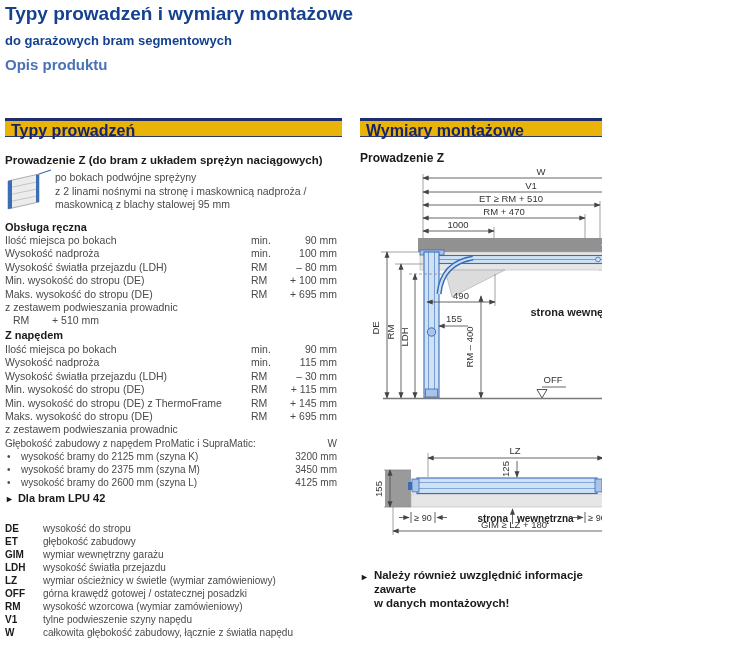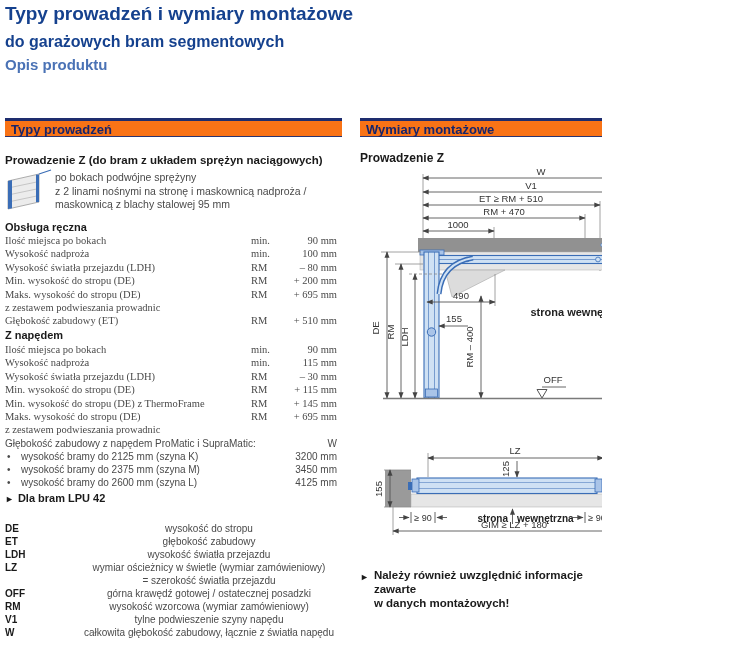--- a/index.html
+++ b/index.html
@@ -1,63 +1,63 @@
 <!DOCTYPE html>
 <html><head>
 <meta charset="utf-8">
 <style>
   html,body { margin:0; padding:0; background:#fff; }
   .page { position:relative; width:602px; height:651px; background:#ffffff;
           font-family:"Liberation Sans", sans-serif; overflow:hidden; }
 
   
   .title    { position:absolute; left:5px; top:3px;  font-size:19px;   font-weight:bold; color:#15418e; }
-  .subtitle { position:absolute; left:5px; top:33px; font-size:16px; font-weight:bold; color:#15418e; }
+  .subtitle { position:absolute; left:5px; top:33px; font-size:13px; font-weight:bold; color:#15418e; }
   .opis     { position:absolute; left:5px; top:56px; font-size:15px;   font-weight:bold; color:#4a72b5; }
   .door-icon{ position:absolute; left:624px; top:3px; }
 
   
   .side-tab { position:absolute; left:710px; top:0; width:33px; height:281px; background:#1c5aa6;
               display:flex; align-items:center; justify-content:center; }
   .vwrap { writing-mode:vertical-rl; transform:rotate(180deg); text-align:center; }
   .vwrap div { color:#fff; font-weight:bold; font-size:8.5px; line-height:11px; white-space:nowrap; }
 
   
-  .secbar { position:absolute; top:118px; width:331px; height:14px; background:#f97316;
+  .secbar { position:absolute; top:118px; width:331px; height:14px; background:#eab308;
             border-top:3px solid #1e2d6e; border-bottom:1px solid #2a3470;
-            font-size:13px; font-weight:bold; color:#17246a; padding:1px 0 0 6px; }
+            font-size:16px; font-weight:bold; color:#17246a; padding:1px 0 0 6px; }
   .secbar.left  { left:5px; }
   .secbar.right { left:360px; }
 
   .bold-line { position:absolute; font-size:11.5px; font-weight:bold; color:#1a1a1a;margin-top:12px; }
 
   .intro-icon { position:absolute; left:5px; top:169px; }
   .intro-text { position:absolute; left:55px; top:171px; font-size:10.5px; line-height:13.5px; color:#4a4a4a; }
 
   .sec-title { position:absolute; font-size:11px; font-weight:bold; color:#1a1a1a; }
 
-  .tbl { position:absolute; left:5px; width:332px; font-size:10.5px; color:#4a4a4a;font-family:Liberation Serif, serif; }
+  .tbl { position:absolute; left:5px; width:332px; font-size:10.5px; color:#4a4a4a; }
   .trow { display:flex; line-height:13.4px; }
   .trow .lbl { flex:1; }
   .trow .q { width:34px;padding-left:8px; }
   .trow .v { width:52px; text-align:right; }
 
   .depth { position:absolute; left:5px; top:437px; width:332px; font-size:10px; color:#4a4a4a; }
   .drow { display:flex; line-height:13px; }
   .drow .b { width:14px; text-align:left; padding-left:2px; }
   .drow .lbl { flex:1; }
   .drow .v { width:56px; text-align:right; }
 
   .lpu { position:absolute; left:5px; top:492px; font-size:11px; font-weight:bold; color:#1a1a1a; }
   .lpu .mk { font-size:9px; margin-right:4px; }
 
   .legend { position:absolute; left:5px; top:522px; width:370px; font-size:10px; }
   .lrow { display:flex; line-height:13px; }
   .lrow .term { width:38px; font-weight:bold; color:#1a1a1a; }
-  .lrow .desc { flex:1; color:#4a4a4a;text-align:center; }
+  .lrow .desc { flex:1; color:#4a4a4a; }
 
   .note { position:absolute; left:360px; top:568px; display:flex; font-size:11.5px; font-weight:bold; color:#1a1a1a; line-height:14px; }
   .note .mk { font-size:9px; margin:2px 5px 0 0; }
 
   svg text { font-family:"Liberation Sans", sans-serif; }
   .dt  { font-size:9px; fill:#333; }
   .dt2 { font-size:9.5px; fill:#333; }
   .big { font-size:11px; font-weight:bold; fill:#222; }
   .big2{ font-size:10px; font-weight:bold; fill:#222; }
   .svg1 { position:absolute; left:355px; top:160px; }
@@ -127,34 +127,33 @@
         <span class="v">100 mm</span>
       </div>
     <div class="trow">
         <span class="lbl">Wysokość światła przejazdu (LDH)</span>
         <span class="q">RM</span>
         <span class="v">– 80 mm</span>
       </div>
     <div class="trow">
         <span class="lbl">Min. wysokość do stropu (DE)</span>
         <span class="q">RM</span>
-        <span class="v">+ 200 mm</span>
+        <span class="v">+ 100 mm</span>
       </div>
     <div class="trow">
         <span class="lbl">Maks. wysokość do stropu (DE)</span>
         <span class="q">RM</span>
         <span class="v">+ 695 mm</span>
       </div>
     <div class="trow">
         <span class="lbl">z zestawem podwieszania prowadnic</span>
         <span class="q"></span>
         <span class="v"></span>
       </div>
     <div class="trow">
-        <span class="lbl">Głębokość zabudowy (ET)</span>
         <span class="q">RM</span>
         <span class="v">+ 510 mm</span>
       </div>
   </div>
 
   <div class="sec-title" style="left:5px; top:329px;">Z napędem</div>
   <div class="tbl" style="top:343px;">
     <div class="trow">
         <span class="lbl">Ilość miejsca po bokach</span>
         <span class="q">min.</span>
@@ -221,28 +220,31 @@
   <div class="legend">
     <div class="lrow">
         <span class="term">DE</span>
         <span class="desc">wysokość do stropu</span>
       </div>
     <div class="lrow">
         <span class="term">ET</span>
         <span class="desc">głębokość zabudowy</span>
       </div>
     <div class="lrow">
+        <span class="term">GIM</span>
+        <span class="desc">wymiar wewnętrzny garażu</span>
+      </div>
+    <div class="lrow">
         <span class="term">LDH</span>
         <span class="desc">wysokość światła przejazdu</span>
       </div>
     <div class="lrow">
         <span class="term">LZ</span>
         <span class="desc">
           <div>wymiar ościeżnicy w świetle (wymiar zamówieniowy)</div>
-          <div>= szerokość światła przejazdu</div>
         </span>
       </div>
     <div class="lrow">
         <span class="term">OFF</span>
         <span class="desc">górna krawędź gotowej / ostatecznej posadzki</span>
       </div>
     <div class="lrow">
         <span class="term">RM</span>
         <span class="desc">wysokość wzorcowa (wymiar zamówieniowy)</span>
       </div>

